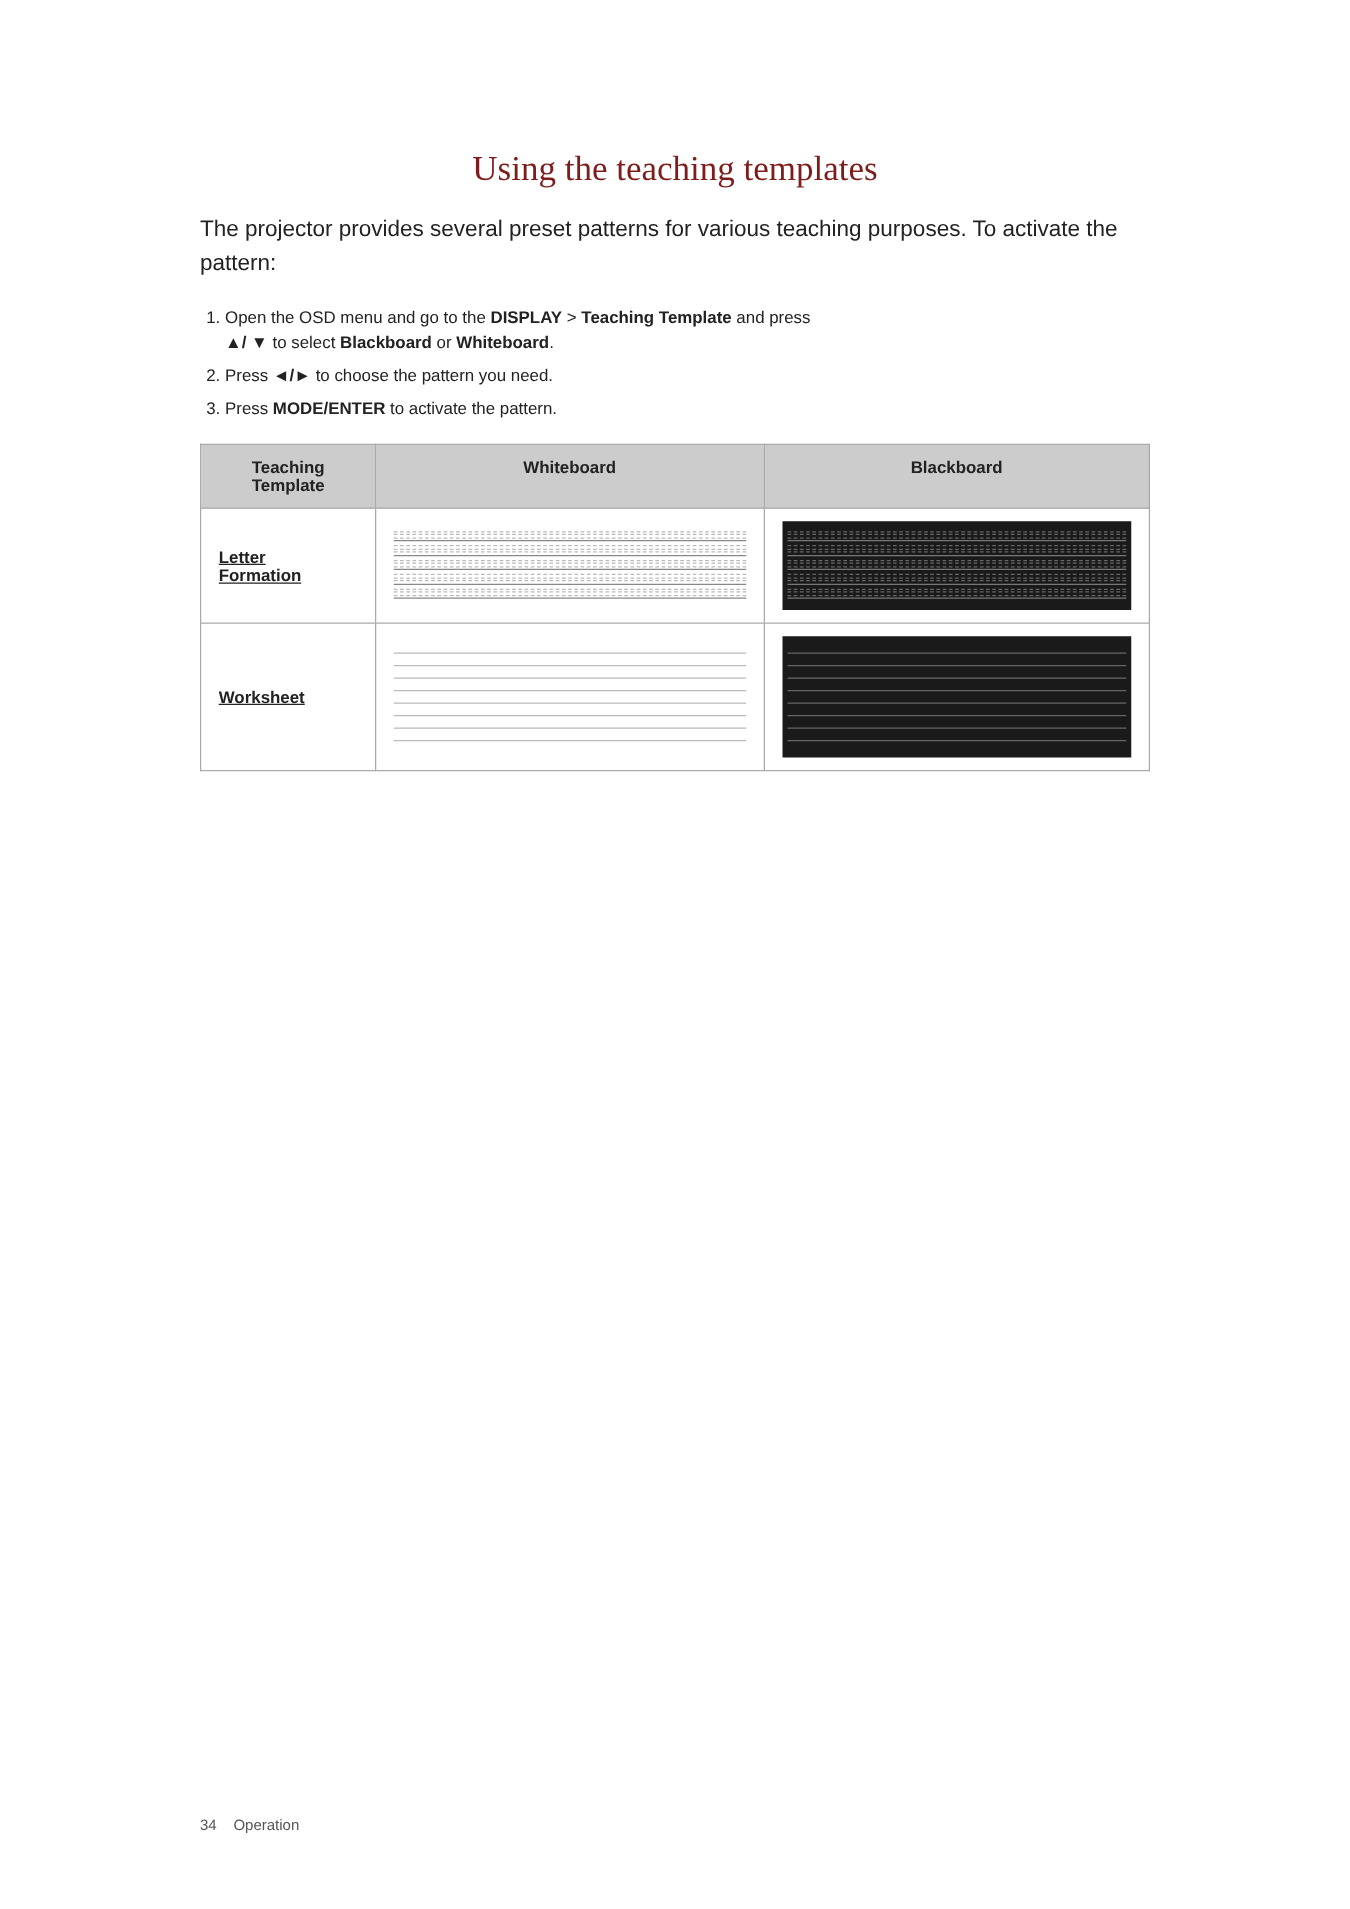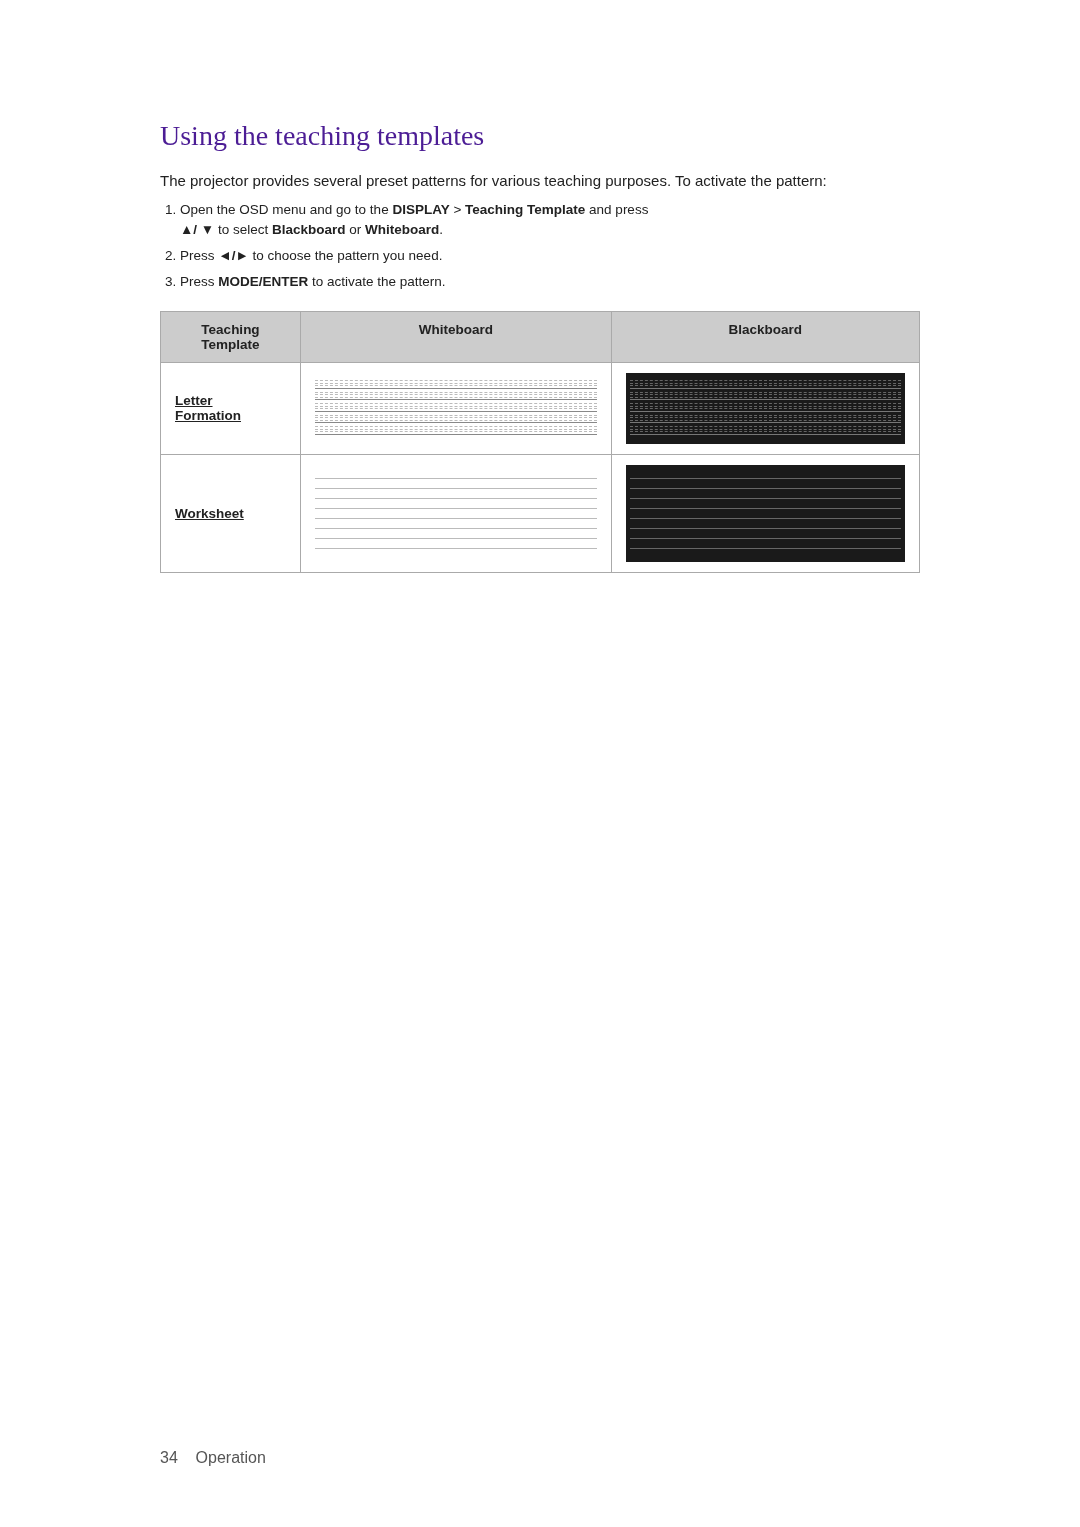--- a/index.html
+++ b/index.html
@@ -14,27 +14,28 @@
     }
 
     .page {
       padding: 120px 160px 80px 160px;
     }
 
     h1 {
       font-size: 28px;
       font-weight: normal;
       margin-bottom: 18px;
-      color: #4c1d95;
+      color: #7f1d1d;
       font-family: Georgia, serif;
+      text-align: center;
     }
 
     .intro-text {
-      font-size: 15px;
-      margin-bottom: 7px;
+      font-size: 18px;
+      margin-bottom: 20px;
       line-height: 1.5;
       color: #222;
     }
 
     .steps {
       margin-left: 20px;
       margin-bottom: 18px;
     }
 
     .steps li {
@@ -73,21 +74,21 @@
 
     .preview-cell {
       min-height: 110px;
       vertical-align: middle;
     }
 
     .page-footer {
       position: absolute;
       bottom: 60px;
       left: 160px;
-      font-size: 16px;
+      font-size: 12px;
       color: #555;
     }
 
     .letter-formation-wb {
       padding: 6px 0;
     }
     .lf-group {
       margin-bottom: 3px;
     }
     .lf-group .d-line {

